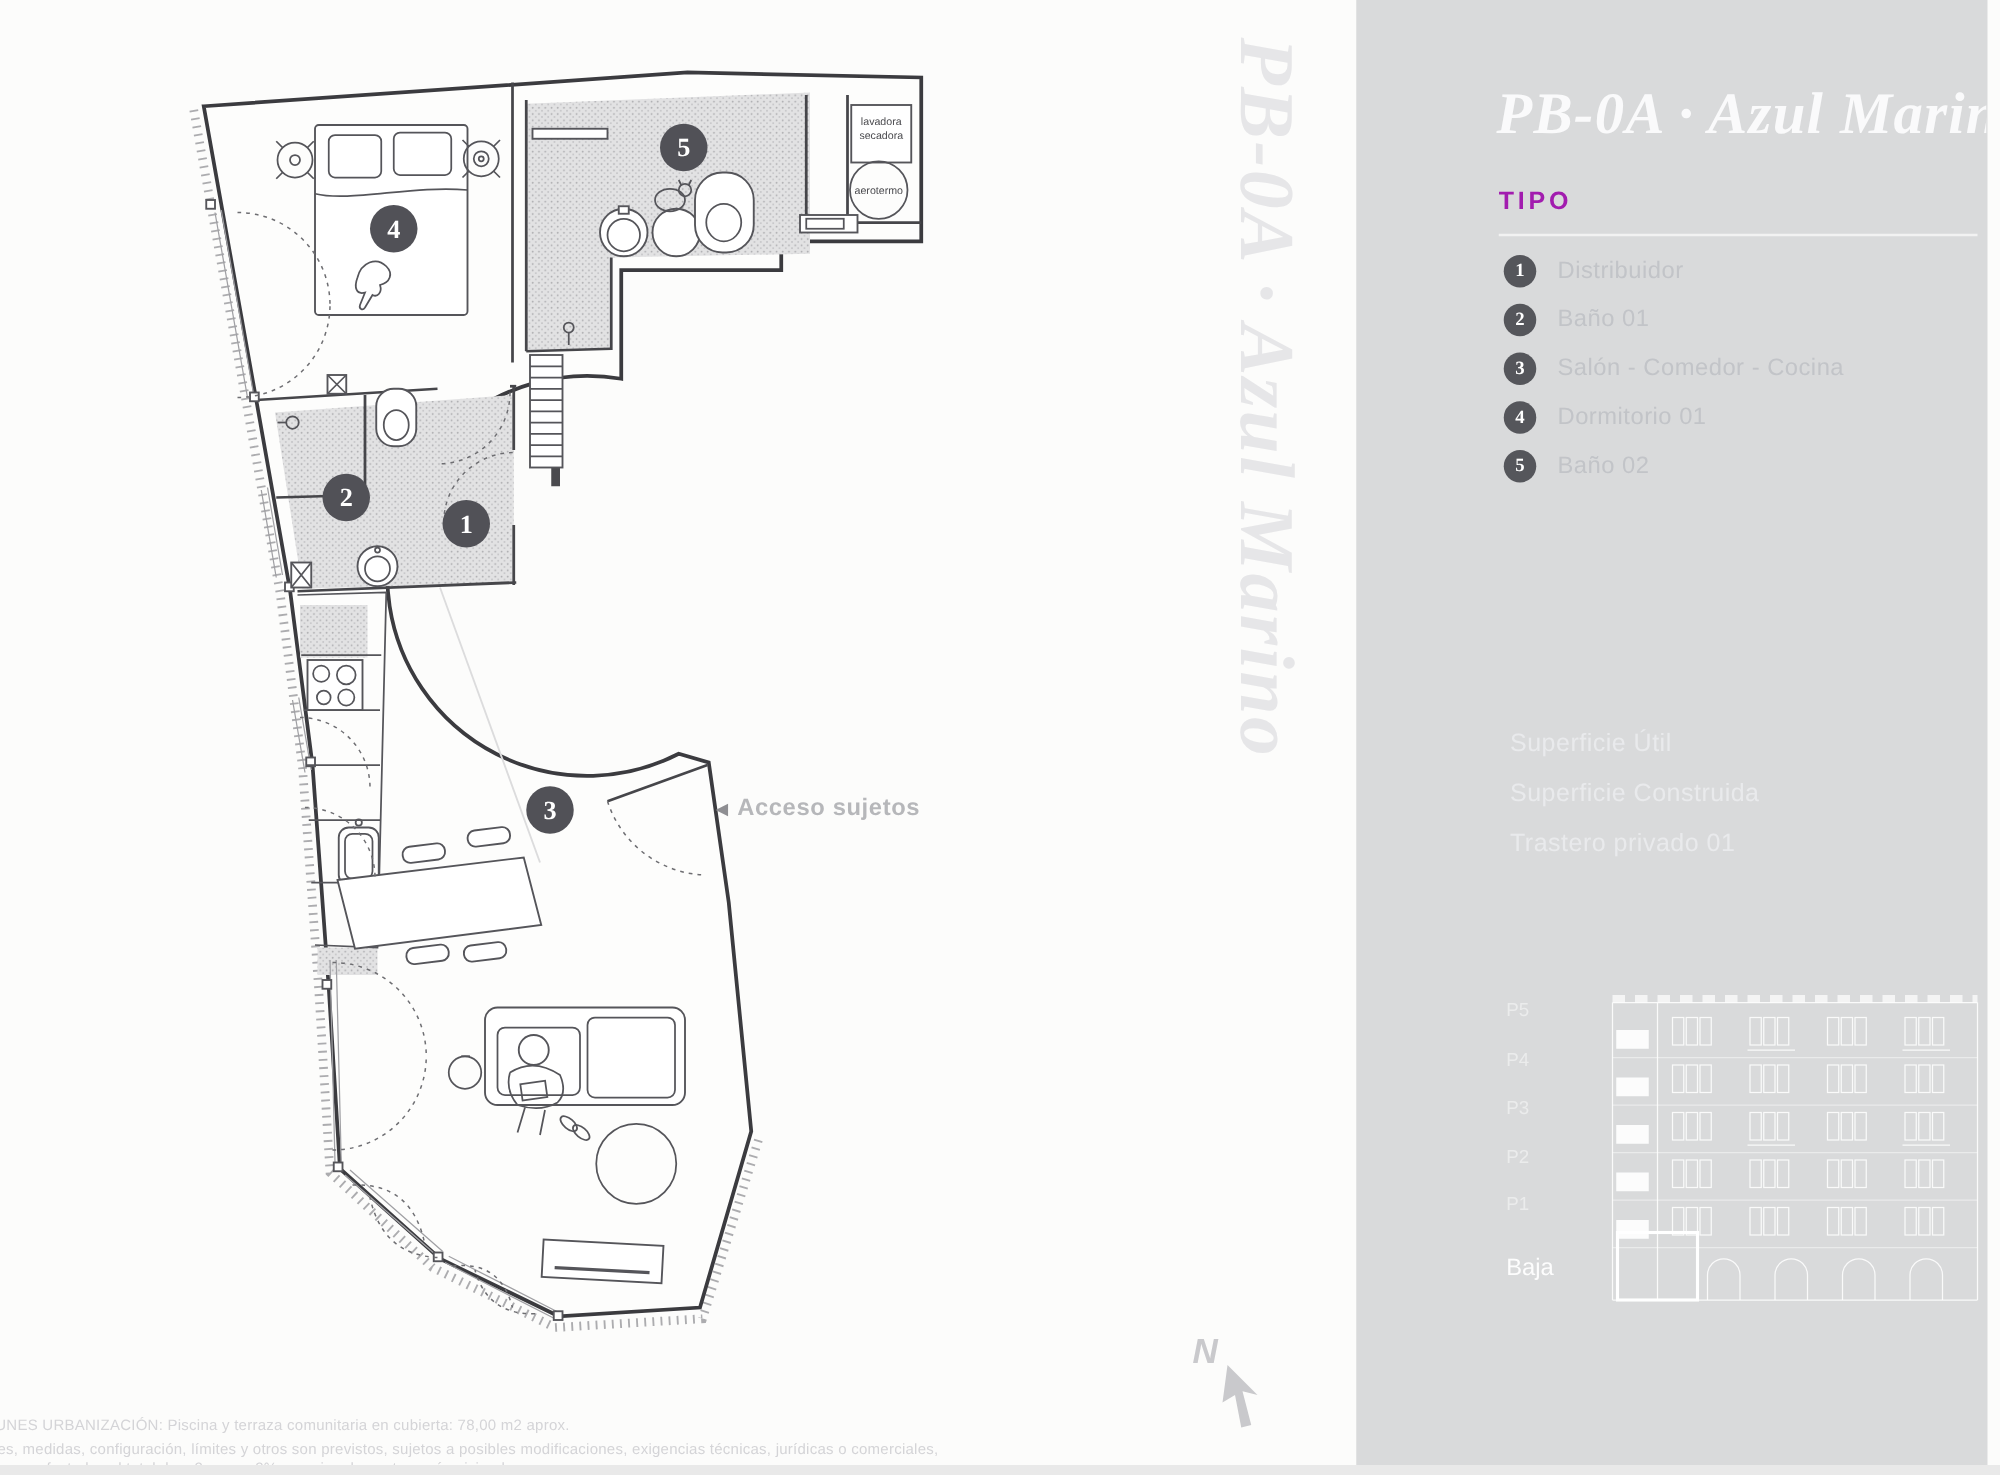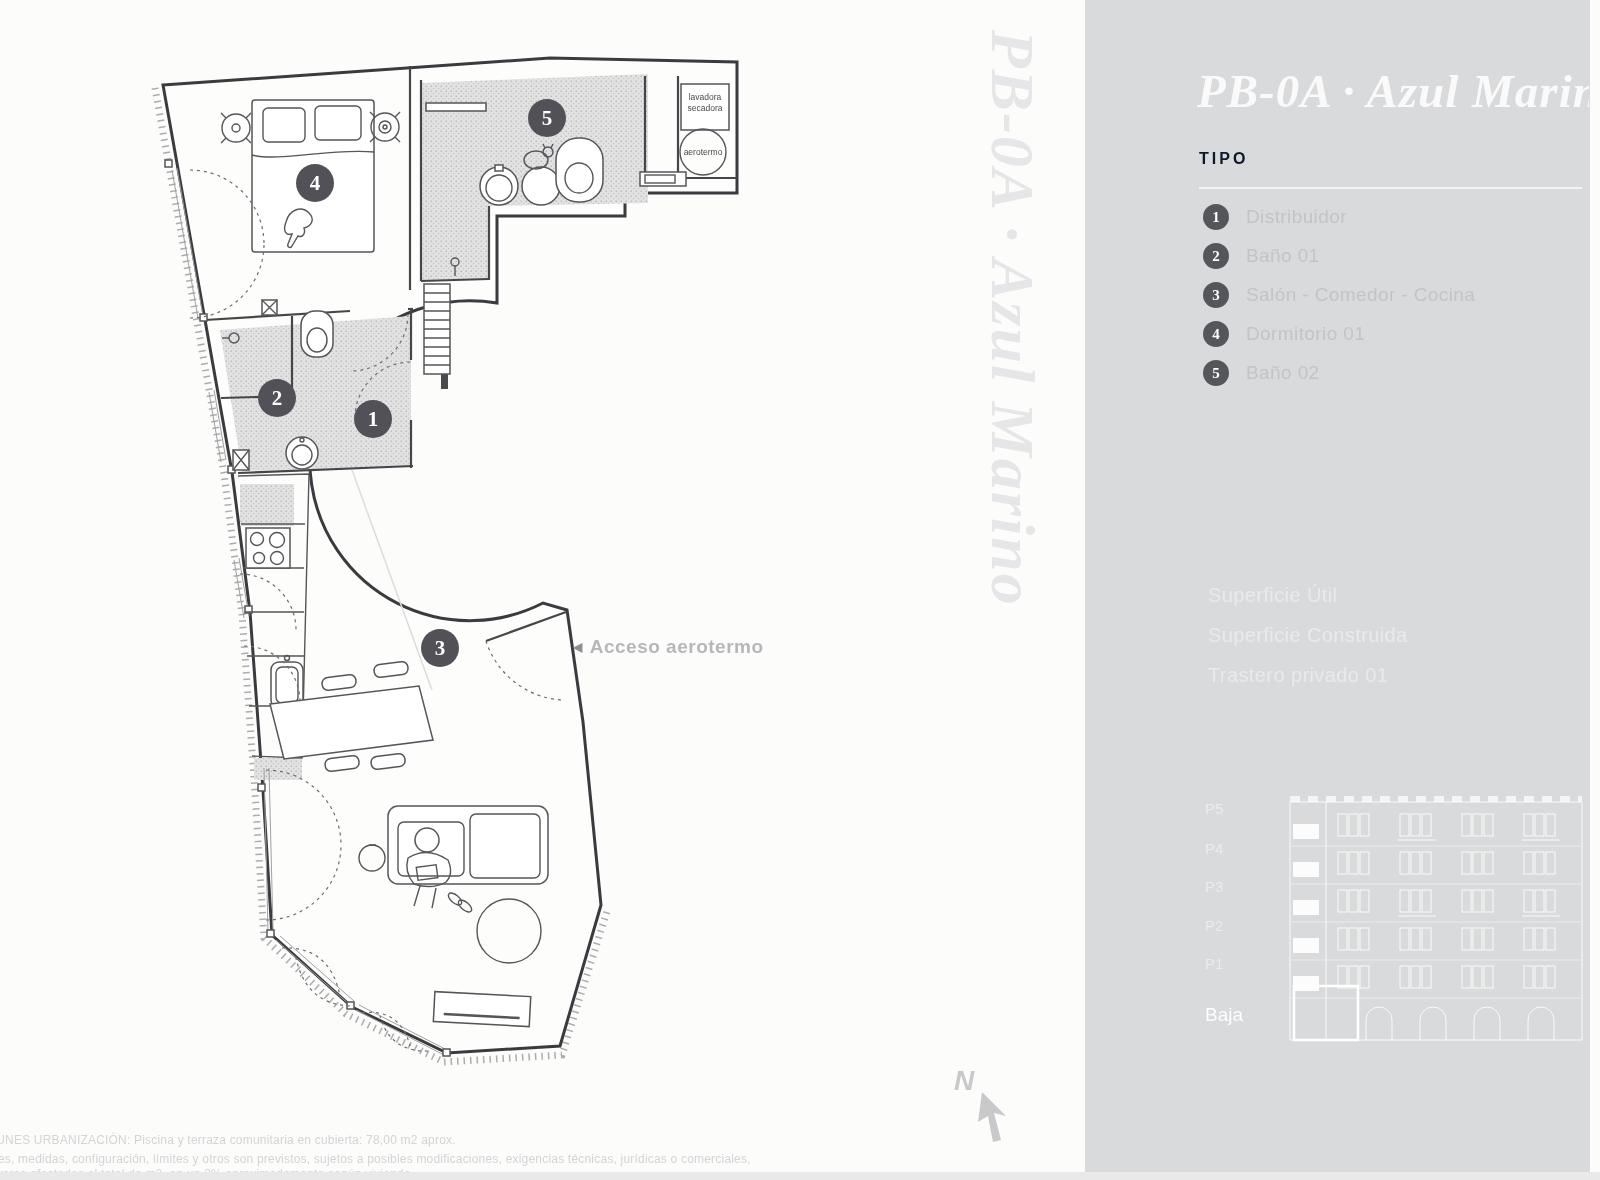--- a/index.html
+++ b/index.html
@@ -4,21 +4,21 @@
 <style>
   html,body{margin:0;padding:0;background:#e9e9e9;}
   .page{position:relative;width:1600px;height:1172px;background:#fcfcfb;overflow:hidden;
         font-family:"Liberation Sans", sans-serif;}
   .abs{position:absolute;}
   
   .panel-bg{left:1085px;top:0;width:505px;height:1180px;background:#d9dadb;}
   .panel-title{left:1197px;top:64px;width:392px;height:62px;overflow:hidden;white-space:nowrap;
     font-family:"Liberation Serif","DejaVu Serif",serif;font-style:italic;font-weight:700;
     font-size:47px;letter-spacing:1px;color:#fafafb;}
-  .tipo{left:1199px;top:150px;font-size:16px;font-weight:700;letter-spacing:3px;color:#0f172a;}
+  .tipo{left:1199px;top:150px;font-size:20px;font-weight:700;letter-spacing:3px;color:#a21caf;}
   .tipo-line{left:1199px;top:187px;width:383px;height:0;border-top:2px solid rgba(255,255,255,.65);}
   .legend{left:1203px;top:204px;display:flex;flex-direction:column;row-gap:13px;}
   .legend-row{display:flex;align-items:center;height:26px;}
   .lbadge{width:26px;height:26px;border-radius:50%;background:#55565b;color:#fff;
     font-family:"Liberation Serif",serif;font-weight:700;font-size:15px;
     display:flex;align-items:center;justify-content:center;}
   .llabel{margin-left:17px;font-size:19px;color:#c2c4c8;letter-spacing:.4px;}
   .areas{left:1208px;top:584px;display:flex;flex-direction:column;row-gap:17px;
     font-size:20px;color:#e9eaec;letter-spacing:.4px;}
   .floor-label{left:1205px;width:40px;font-size:15px;color:rgba(255,255,255,.48);}
@@ -314,21 +314,21 @@
         <path d="M1420,1040 v-20 a13,13 0 0 1 26,0 v20"></path>
         <path d="M1474,1040 v-20 a13,13 0 0 1 26,0 v20"></path>
         <path d="M1528,1040 v-20 a13,13 0 0 1 26,0 v20"></path>
       </g>
       <rect x="1294" y="986" width="64" height="54" fill="none" stroke="#ffffff" stroke-width="2.5"></rect>
     </g>
   </svg>
 
   <div class="abs access">
     <span class="tri">◀</span>
-    <span>Acceso aerotermo</span>
+    <span>Acceso sujetos</span>
   </div>
 
   <div class="abs panel-title">PB-0A · Azul Marino</div>
   <div class="abs tipo">TIPO</div>
   <div class="abs tipo-line"></div>
 
   <div class="abs legend">
     <div class="legend-row">
       <div class="lbadge">1</div>
       <div class="llabel">Distribuidor</div>

